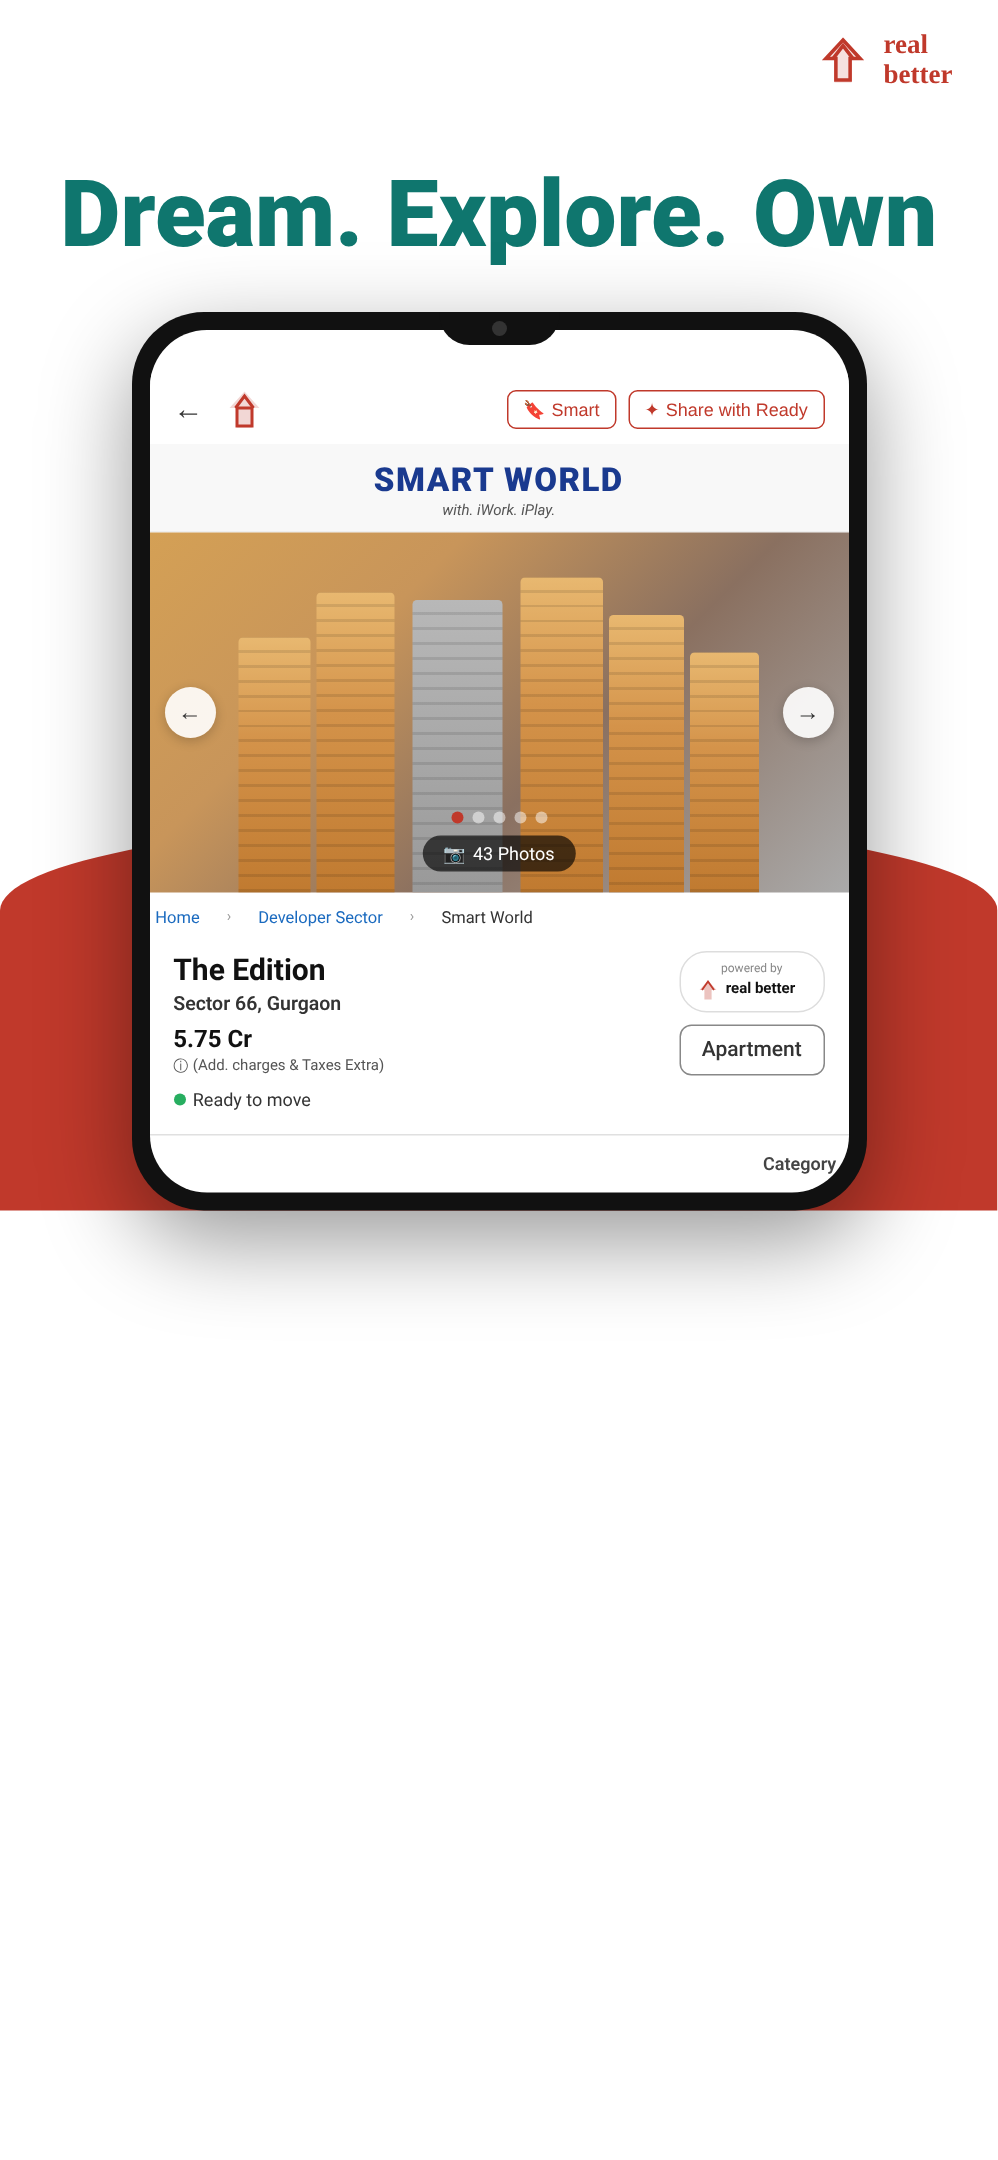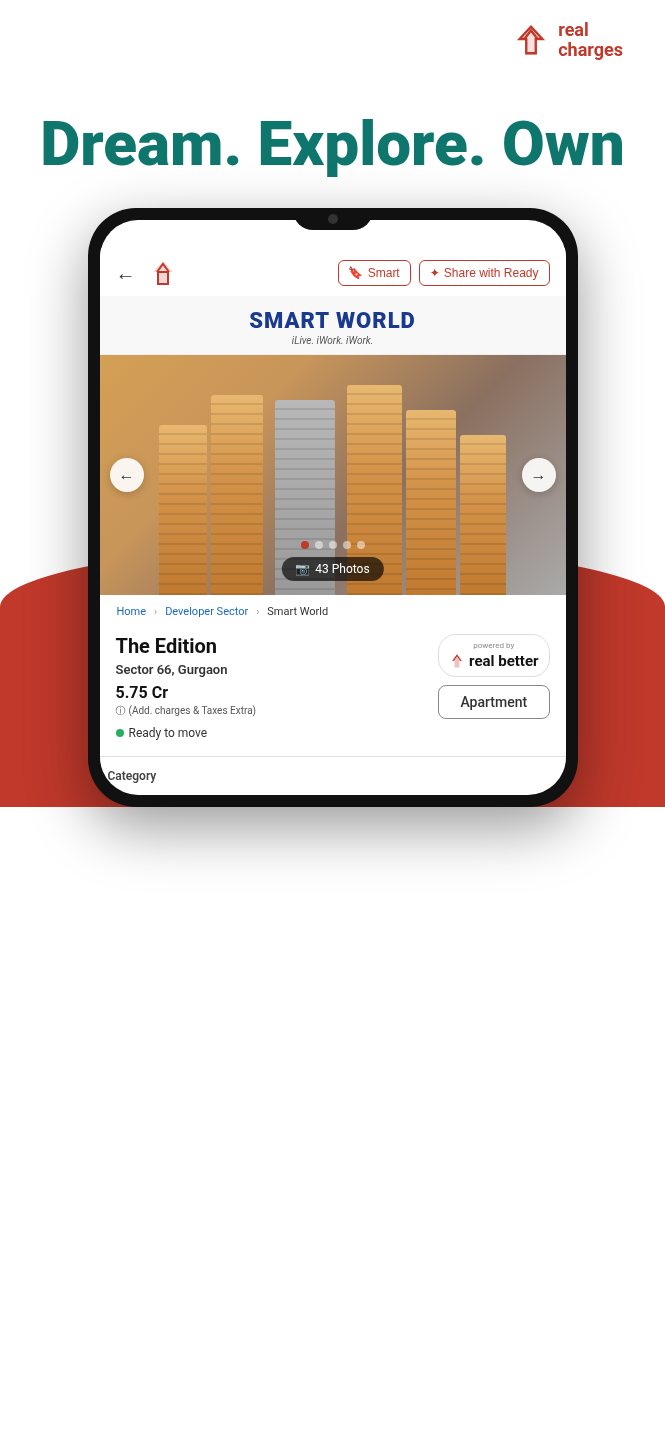--- a/index.html
+++ b/index.html
@@ -8,21 +8,22 @@
       min-height: 1440px;
       background: #fff;
       font-family: -apple-system, BlinkMacSystemFont, 'Segoe UI', Roboto, sans-serif;
       overflow-x: hidden;
     }
 
     
     .header {
       display: flex;
       justify-content: flex-end;
-      padding: 20px 42px 10px;
+      padding: 20px 30px 10px;
+      font-family: Liberation Serif, serif;
     }
     .logo-container {
       display: flex;
       align-items: center;
       gap: 8px;
     }
     .logo-icon {
       width: 38px;
       height: 38px;
     }
@@ -265,26 +266,26 @@
       padding: 5px 14px;
       border-radius: 20px;
       display: flex;
       align-items: center;
       gap: 5px;
       white-space: nowrap;
     }
 
     
     .breadcrumb {
-      padding: 10px 17px 6px;
+      padding: 10px 4px 6px;
       font-size: 11px;
       color: #555;
       display: flex;
       align-items: center;
-      gap: 8px;
+      gap: 18px;
     }
     .breadcrumb a { color: #1a6abf; text-decoration: none; }
     .breadcrumb .sep { color: #999; font-size: 10px; }
     .breadcrumb .current { color: #333; }
 
     
     .property-info {
       padding: 10px 16px 6px;
       display: flex;
       justify-content: space-between;
@@ -357,41 +358,41 @@
 
     
     .table-header {
       display: flex;
       border-top: 1px solid #e0e0e0;
       margin-top: 10px;
     }
     .table-col {
       flex: 1;
       padding: 12px 8px;
-      text-align: left;
+      text-align: right;
       font-size: 12px;
       color: #444;
       font-weight: 600;
       border-right: 1px solid #e0e0e0;
     }
     .table-col:last-child { border-right: none; }
   </style>
 </head>
 <body>
 
 <div class="header">
   <div class="logo-container">
     <svg class="logo-icon" viewBox="0 0 40 40">
       <polygon points="20,4 34,20 26,20 26,36 14,36 14,20 6,20" fill="#c0392b" opacity="0.15"></polygon>
       <polygon points="20,6 32,19 25,19 25,34 15,34 15,19 8,19" fill="none" stroke="#c0392b" stroke-width="2.5"></polygon>
       <polyline points="13,19 20,10 27,19" fill="none" stroke="#c0392b" stroke-width="2.5"></polyline>
     </svg>
     <div class="logo-text">
       <span>real</span><br>
-      <span>charges</span>
+      <span>better</span>
     </div>
   </div>
 </div>
 
 <div class="hero-text">
   <div class="hero-headline">Dream. Explore. Own</div>
 </div>
 
 <div class="phone-wrapper">
   <div class="red-blob"></div>
@@ -421,21 +422,21 @@
             </button>
             <button class="nav-btn">
               <span>✦</span>
               <span>Share with Ready</span>
             </button>
           </div>
         </div>
 
         <div class="brand-header">
           <div class="brand-name">SMART WORLD</div>
-          <div class="brand-tagline">iLive. iWork. iWork.</div>
+          <div class="brand-tagline">with. iWork. iPlay.</div>
         </div>
 
         <div class="carousel-container">
 
           <div class="carousel-buildings">
             <div class="building-group">
               <div class="building b2"></div>
               <div class="building b1"></div>
               <div class="building b-mid"></div>
               <div class="building b3"></div>
@@ -484,21 +485,21 @@
             </div>
           </div>
           <div>
             <div class="powered-by-badge">
               <div>powered by</div>
               <div class="powered-logo">
                 <svg width="16" height="16" viewBox="0 0 20 20">
                   <polygon points="10,2 17,10 13,10 13,18 7,18 7,10 3,10" fill="#c0392b" opacity="0.3"></polygon>
                   <polyline points="5,10 10,3 15,10" fill="none" stroke="#c0392b" stroke-width="1.5"></polyline>
                 </svg>
-                <span style="font-size:15px;font-weight:700;color:#111;">real better</span>
+                <span style="font-size:10px;font-weight:700;color:#111;">real better</span>
               </div>
             </div>
             <div class="apartment-badge">Apartment</div>
           </div>
         </div>
 
         <div class="table-header">
           <div class="table-col">Category</div>
         </div>
 

